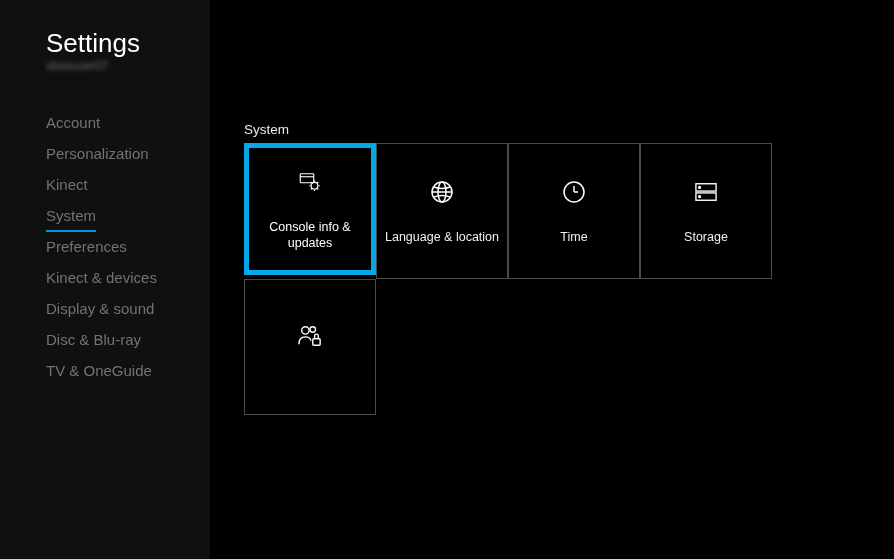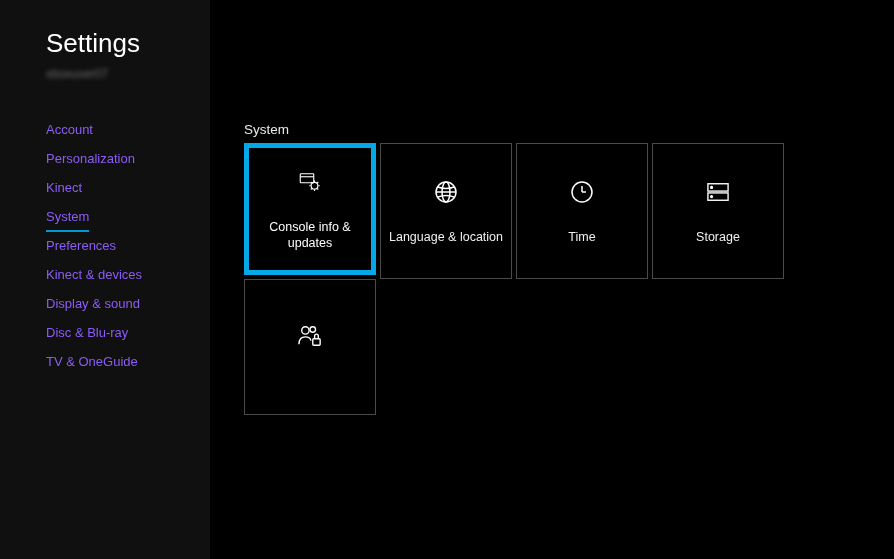--- a/index.html
+++ b/index.html
@@ -18,35 +18,34 @@
     }
     .sidebar {
       width: 210px;
       height: 100%;
       background: #101010;
       padding: 28px 0 0 46px;
     }
     .sidebar-title {
       font-size: 26px;
       font-weight: 300;
-      margin-bottom: 8px;
     }
     .sidebar-subtitle {
       font-size: 12px;
       color: #6a6a6a;
       filter: blur(2px);
       margin-bottom: 34px;
     }
     .sidebar-list {
       list-style: none;
     }
     .sidebar-item {
-      font-size: 13px;
+      font-size: 15px;
       font-weight: 400;
-      color: #8b5cf6;
+      color: #737373;
       padding: 7px 0;
       cursor: pointer;
     }
     .sidebar-item.selected span {
       padding-bottom: 6px;
       border-bottom: 2px solid #0099d8;
     }
     .main {
       flex: 1;
       padding: 122px 0 0 34px;
@@ -54,21 +53,20 @@
     .section-title {
       font-size: 13.5px;
       font-weight: 400;
       margin-bottom: 6px;
       color: #eaeaea;
     }
     .tile-grid {
       display: flex;
       flex-wrap: wrap;
       width: 540px;
-      justify-content: space-between;
     }
     .tile {
       width: 132px;
       height: 136px;
       border: 1px solid #4a4a4a;
       background: #000;
       display: flex;
       flex-direction: column;
       align-items: center;
       justify-content: center;

